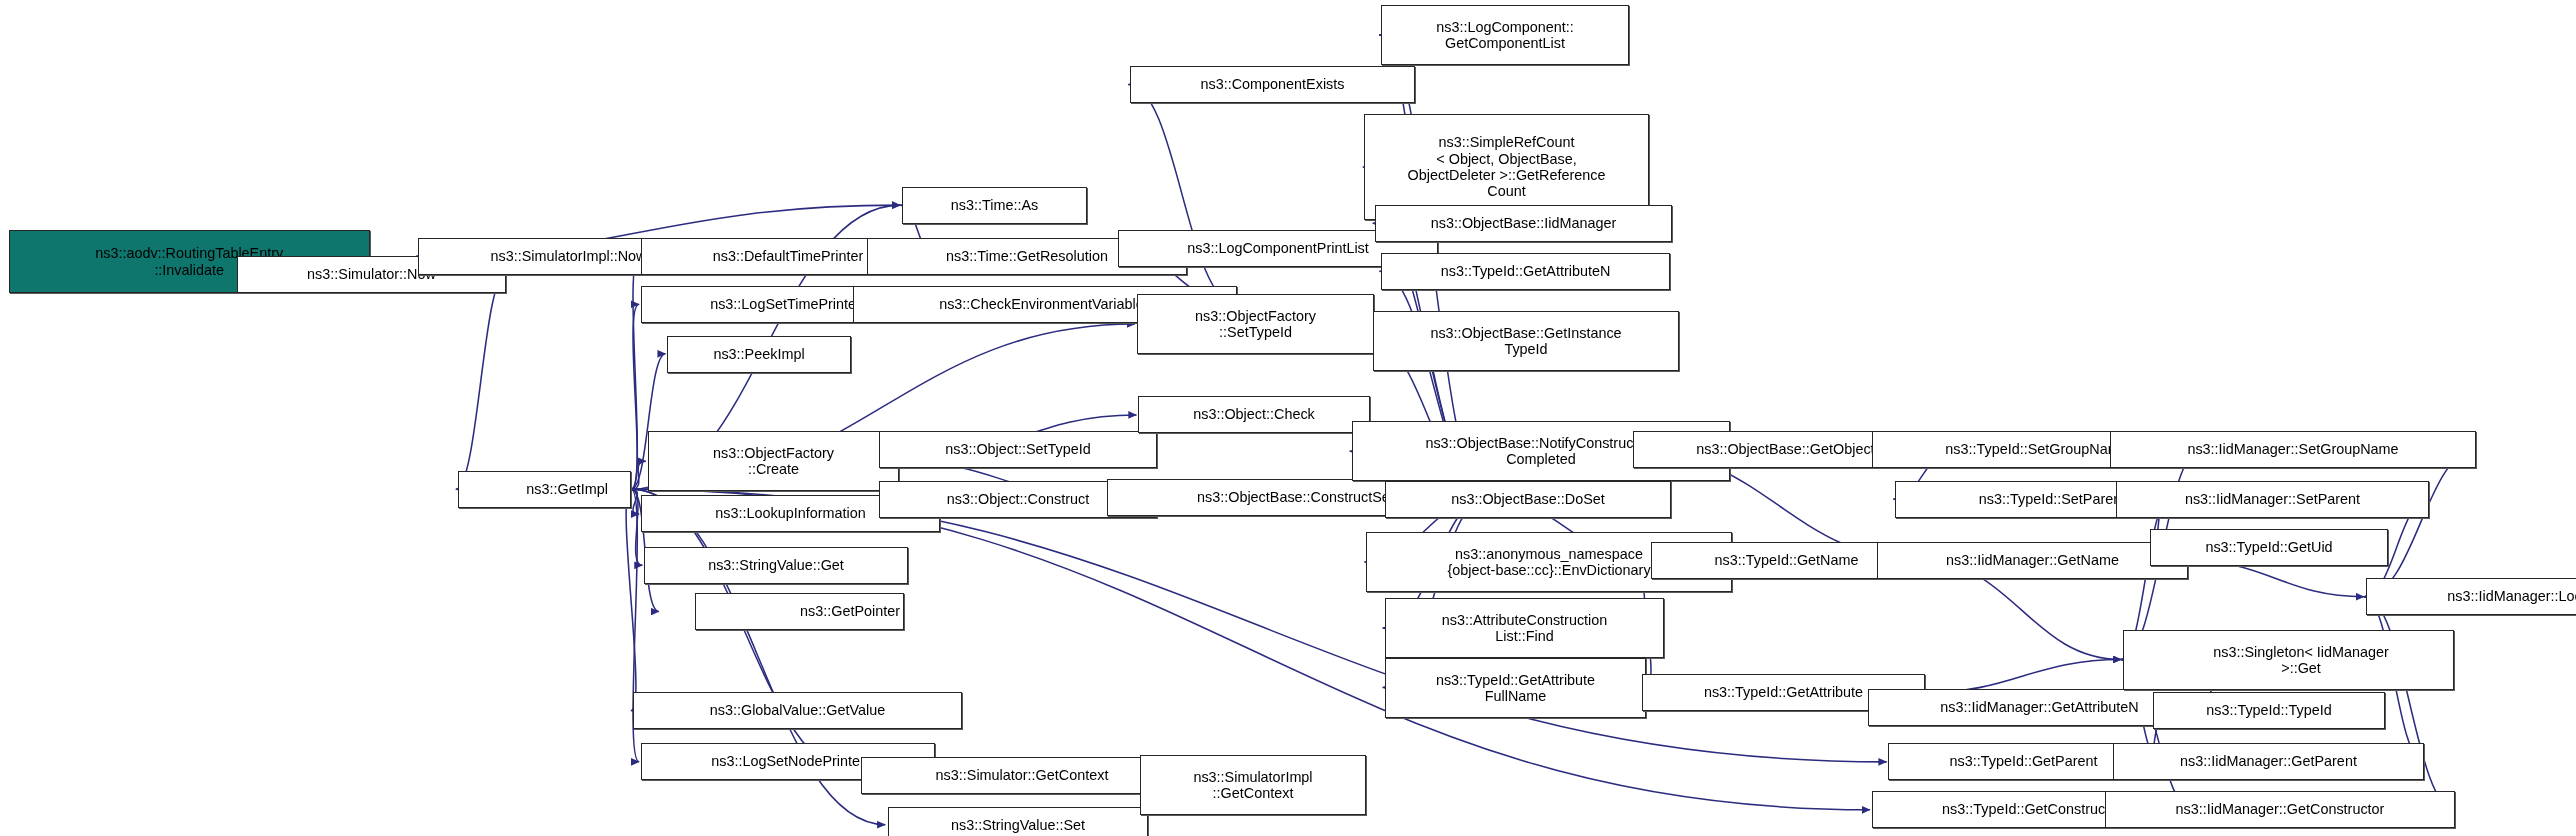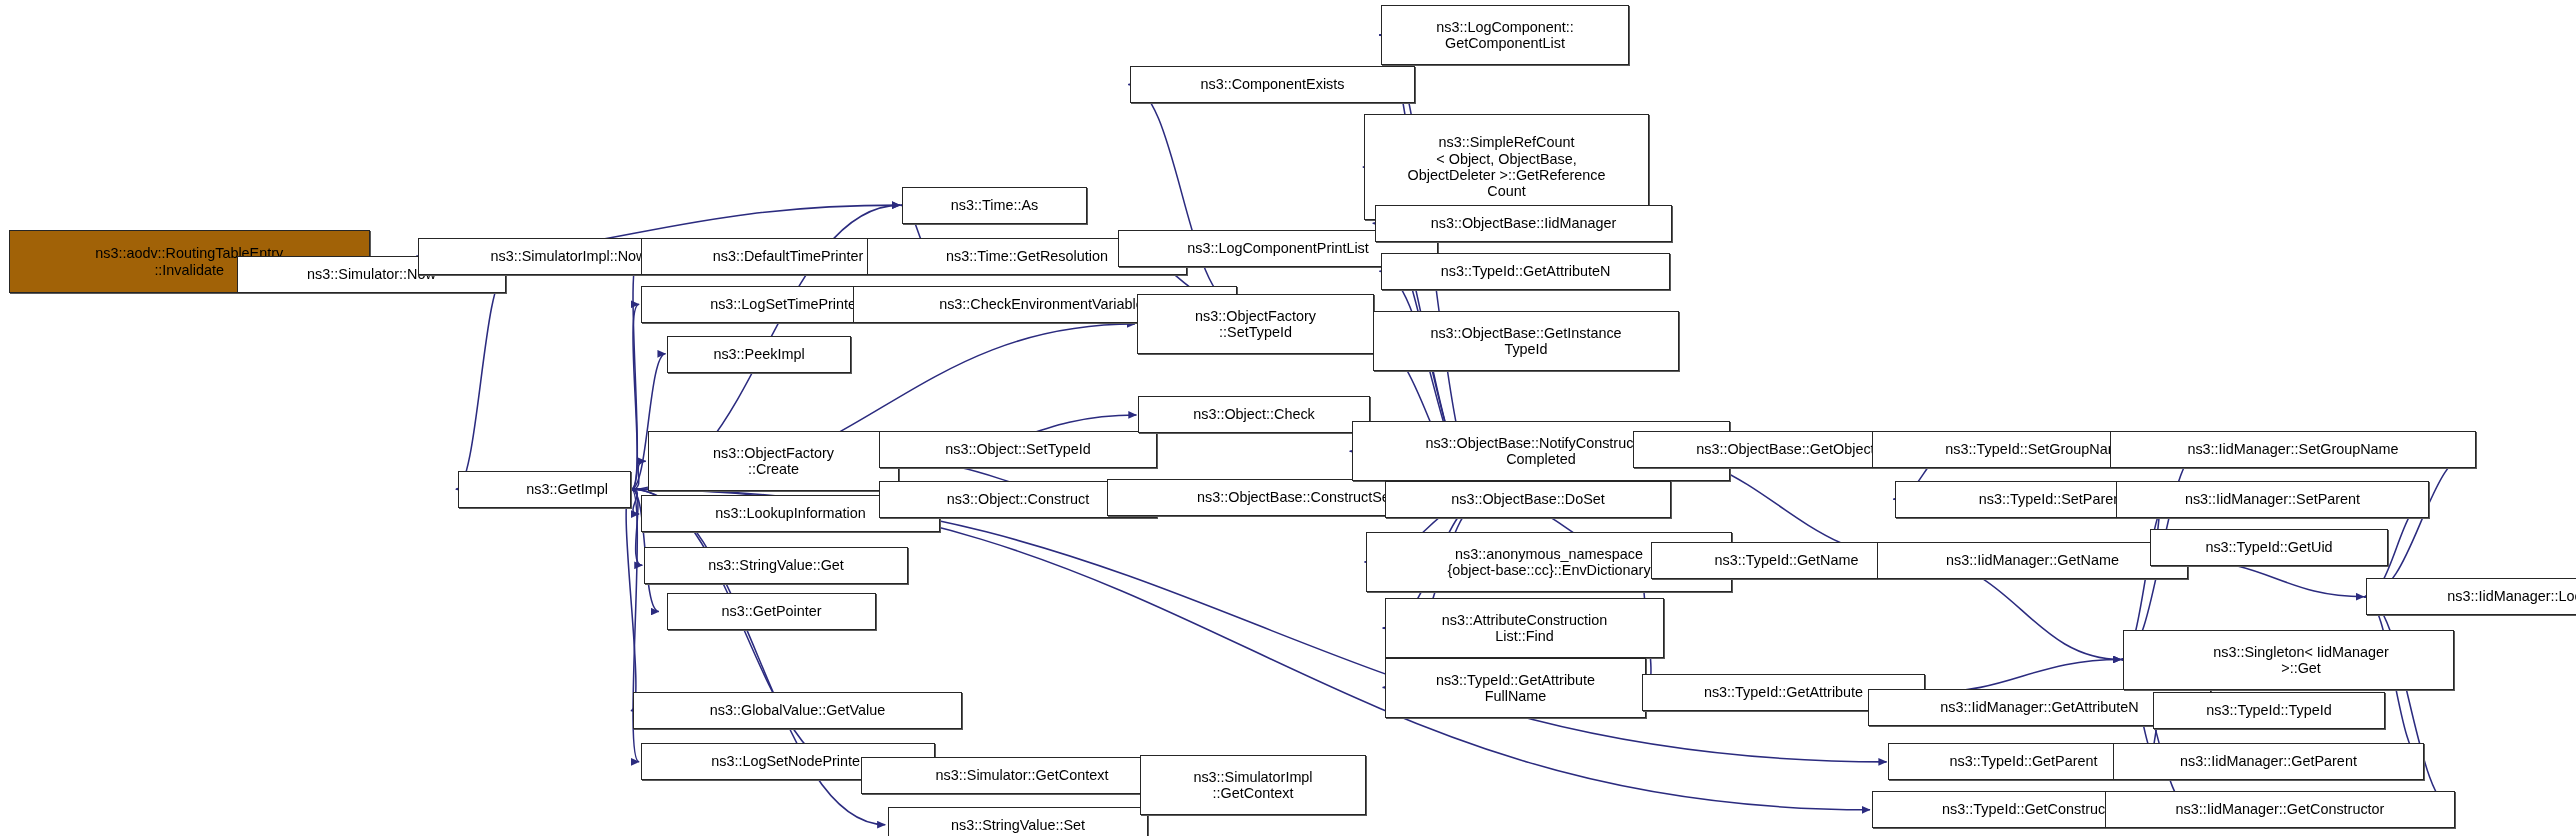--- a/index.html
+++ b/index.html
@@ -24,21 +24,21 @@
     display:flex;
     align-items:center;
     justify-content:center;
     text-align:center;
     padding:1px 2.9px;
     white-space:pre-line;
     box-shadow:1px 1px 0 0 #5a5a5a;
     z-index:5;
   }
   .node.root{
-    background:#a16207;
+    background:#0f766e;
     border:1px solid #262626;
   }
   .node span{display:block;width:100%;}
 </style>
 </head>
 <body>
 
 <div id="graph-root">
   <svg id="edge-layer" viewBox="0 0 2679 870" xmlns="http://www.w3.org/2000/svg">
     <defs>
@@ -126,21 +126,21 @@
     <div class="node" style="left: 641px; top: 238px; width: 294px; height: 37px;"><span>ns3::DefaultTimePrinter</span></div>
     <div class="node" style="left: 867px; top: 238px; width: 320px; height: 37px;"><span>ns3::Time::GetResolution</span></div>
     <div class="node" style="left: 641px; top: 286px; width: 289px; height: 37px;"><span>ns3::LogSetTimePrinter</span></div>
     <div class="node" style="left: 853px; top: 286px; width: 384px; height: 37px;"><span>ns3::CheckEnvironmentVariables</span></div>
     <div class="node" style="left: 667px; top: 336px; width: 184px; height: 37px;"><span>ns3::PeekImpl</span></div>
     <div class="node" style="left: 458px; top: 471px; width: 173px; height: 37px; padding-left: 48px;"><span>ns3::GetImpl</span></div>
     <div class="node" style="left: 648px; top: 431px; width: 251px; height: 60px;"><span>ns3::ObjectFactory
 ::Create</span></div>
     <div class="node" style="left: 641px; top: 495px; width: 299px; height: 37px;"><span>ns3::LookupInformation</span></div>
     <div class="node" style="left: 644px; top: 547px; width: 264px; height: 37px;"><span>ns3::StringValue::Get</span></div>
-    <div class="node" style="left: 667px; top: 593px; width: 209px; height: 37px;"><span>ns3::GetPointer</span></div>
+    <div class="node" style="left: 695px; top: 593px; width: 209px; height: 37px; text-align: right;"><span>ns3::GetPointer</span></div>
     <div class="node" style="left: 633px; top: 692px; width: 329px; height: 37px;"><span>ns3::GlobalValue::GetValue</span></div>
     <div class="node" style="left: 641px; top: 743px; width: 294px; height: 37px;"><span>ns3::LogSetNodePrinter</span></div>
     <div class="node" style="left: 879px; top: 431px; width: 278px; height: 37px;"><span>ns3::Object::SetTypeId</span></div>
     <div class="node" style="left: 879px; top: 481px; width: 278px; height: 37px;"><span>ns3::Object::Construct</span></div>
     <div class="node" style="left: 861px; top: 757px; width: 322px; height: 37px;"><span>ns3::Simulator::GetContext</span></div>
     <div class="node" style="left: 888px; top: 807px; width: 260px; height: 37px;"><span>ns3::StringValue::Set</span></div>
     <div class="node" style="left: 1140px; top: 755px; width: 226px; height: 60px;"><span>ns3::SimulatorImpl
 ::GetContext</span></div>
     <div class="node" style="left: 1130px; top: 66px; width: 285px; height: 37px;"><span>ns3::ComponentExists</span></div>
     <div class="node" style="left: 1118px; top: 230px; width: 320px; height: 37px;"><span>ns3::LogComponentPrintList</span></div>

